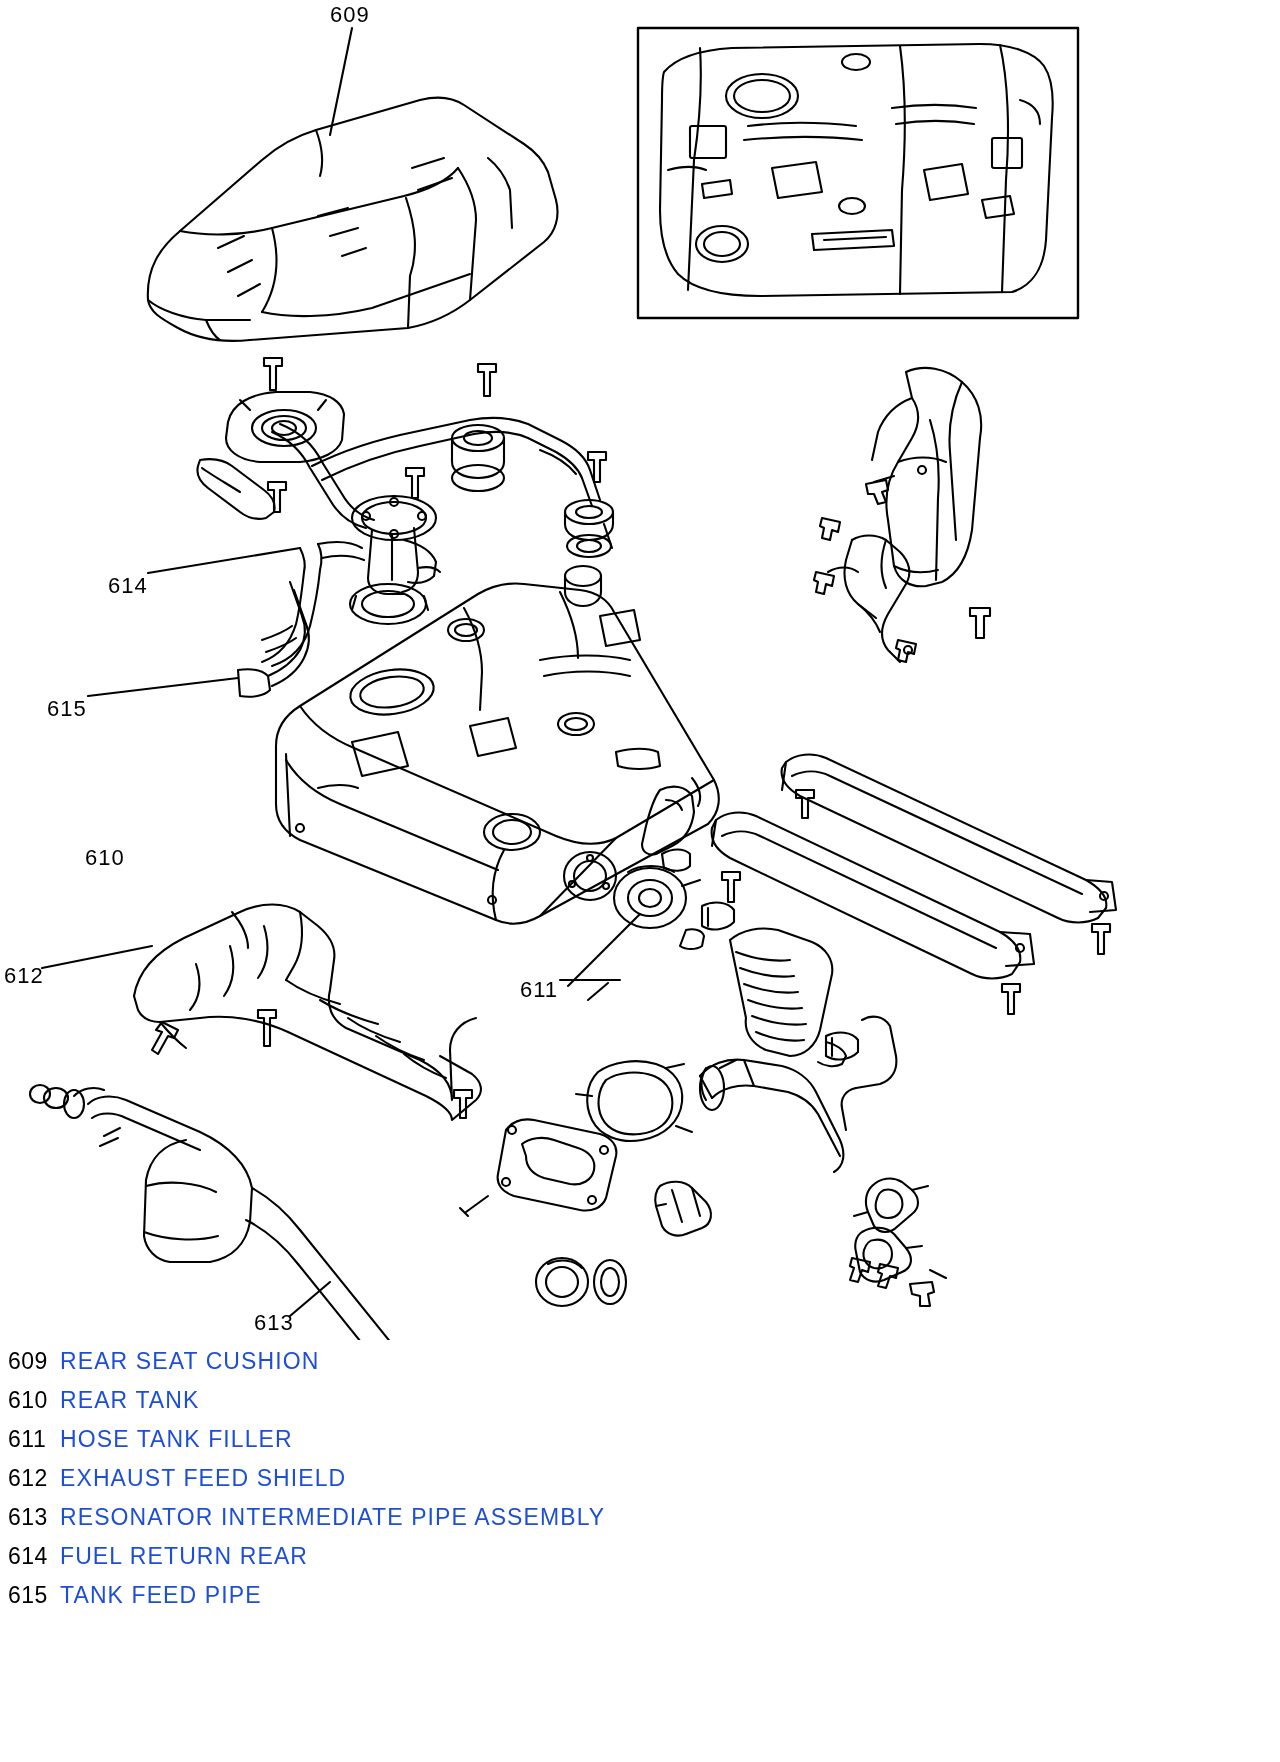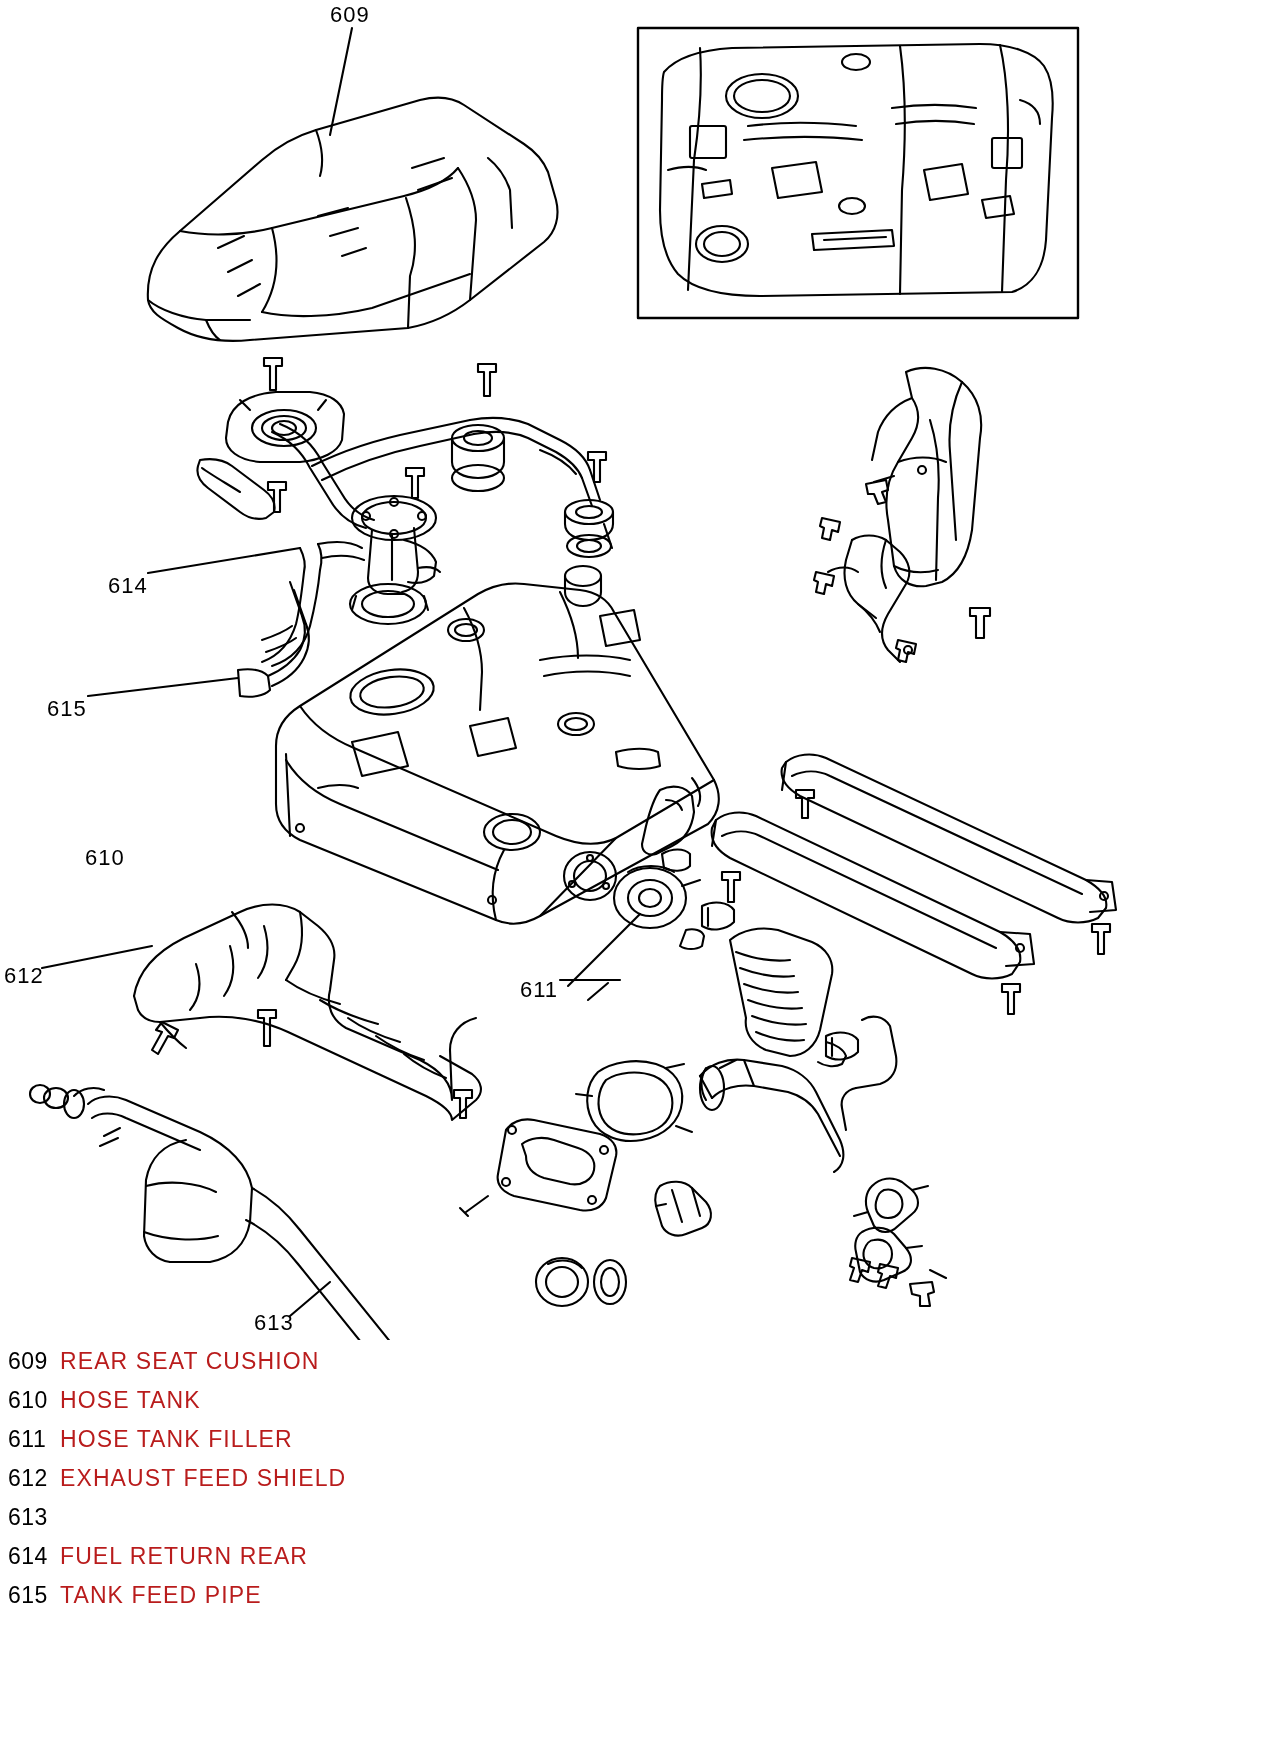--- a/index.html
+++ b/index.html
@@ -47,21 +47,21 @@
   }
   .legend-num {
     width: 52px;
     font-size: 23px;
     color: #000;
     letter-spacing: 0.5px;
     text-align: left;
   }
   .legend-label {
     font-size: 23px;
-    color: #b91c1c;
+    color: #1d4ed8;
     letter-spacing: 1.1px;
   }
 </style>
 </head>
 <body>
 
 <div id="page">
 
   <div class="diagram-area">
     <svg width="1280" height="1340" viewBox="0 0 1280 1340" xmlns="http://www.w3.org/2000/svg">
@@ -500,32 +500,33 @@
   <div class="callout" style="left:520px; top:977px;">611</div>
   <div class="callout" style="left:254px; top:1310px;">613</div>
 
   <div class="legend">
     <div class="legend-row">
       <div class="legend-num">609</div>
       <div class="legend-label">REAR SEAT CUSHION</div>
     </div>
     <div class="legend-row">
       <div class="legend-num">610</div>
-      <div class="legend-label">HOSE TANK</div>
+      <div class="legend-label">REAR TANK</div>
     </div>
     <div class="legend-row">
       <div class="legend-num">611</div>
       <div class="legend-label">HOSE TANK FILLER</div>
     </div>
     <div class="legend-row">
       <div class="legend-num">612</div>
       <div class="legend-label">EXHAUST FEED SHIELD</div>
     </div>
     <div class="legend-row">
       <div class="legend-num">613</div>
+      <div class="legend-label">RESONATOR INTERMEDIATE PIPE ASSEMBLY</div>
     </div>
     <div class="legend-row">
       <div class="legend-num">614</div>
       <div class="legend-label">FUEL RETURN REAR</div>
     </div>
     <div class="legend-row">
       <div class="legend-num">615</div>
       <div class="legend-label">TANK FEED PIPE</div>
     </div>
   </div>

